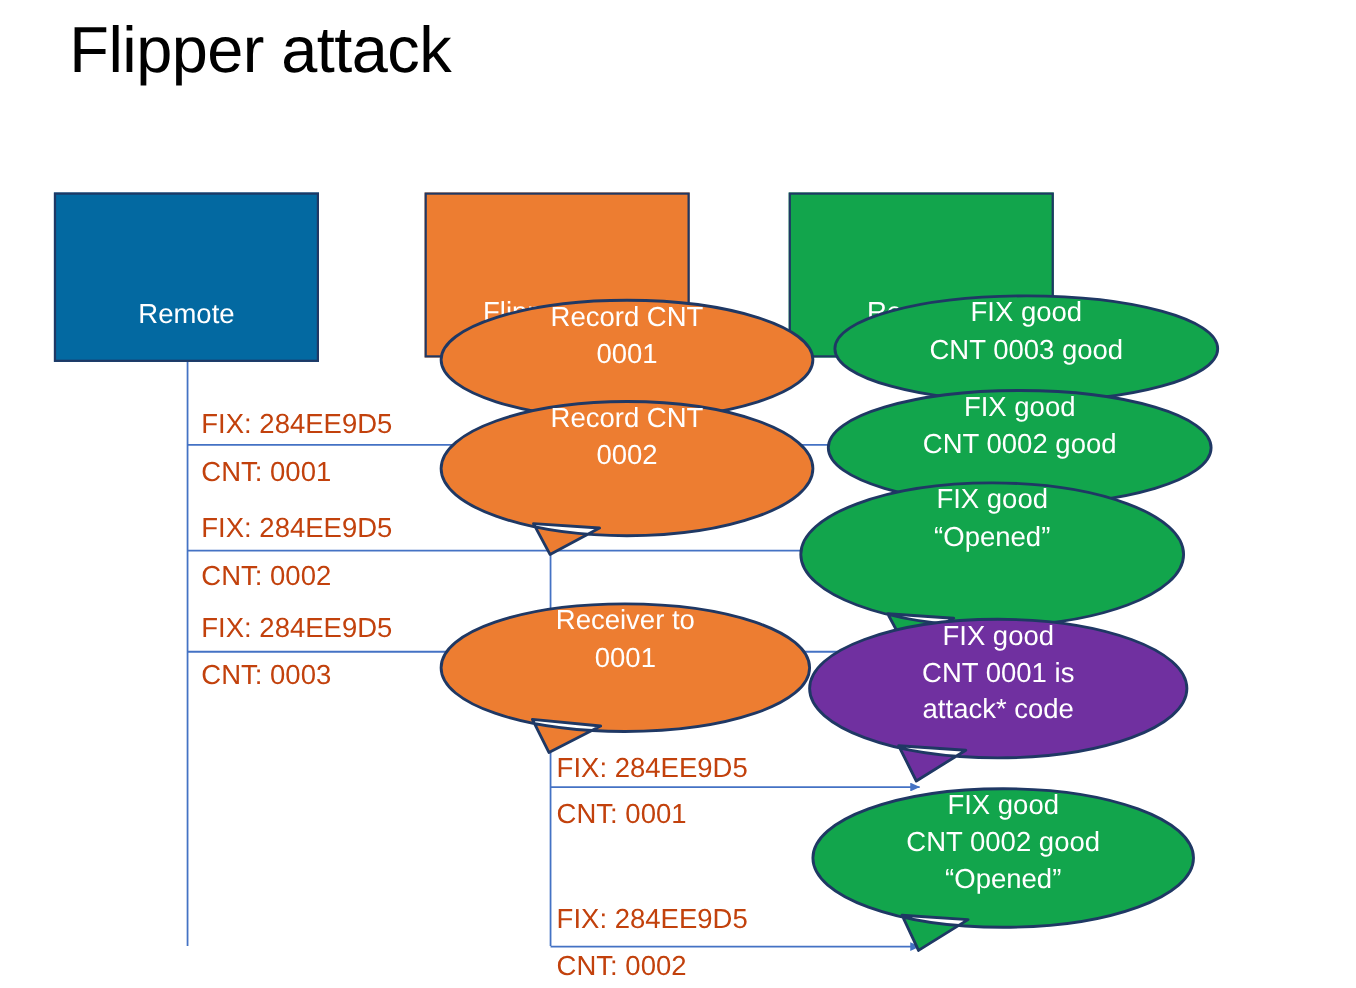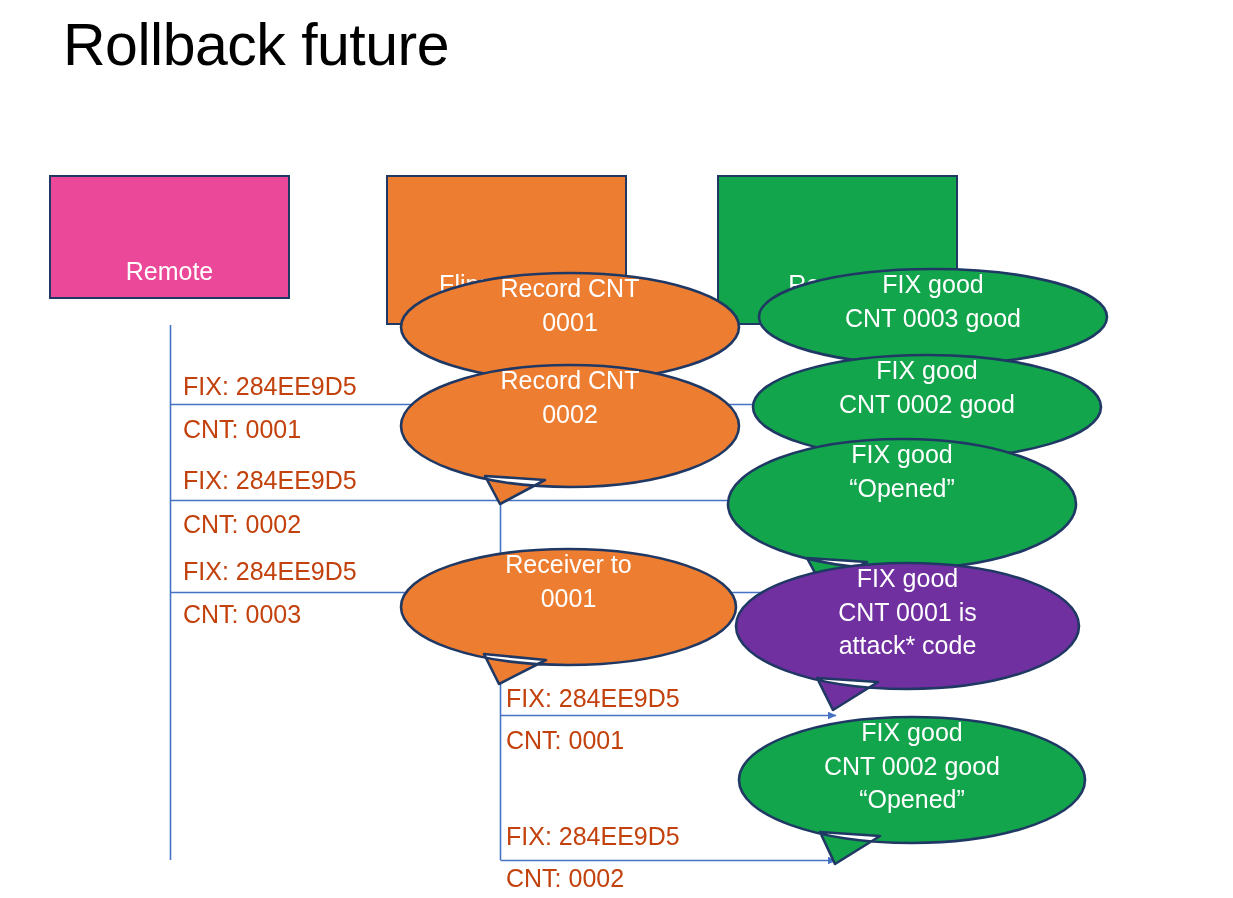--- a/index.html
+++ b/index.html
@@ -48,21 +48,21 @@
     box-sizing: border-box;
     border: 2.5px solid #1F3864;
     color: #ffffff;
     font-size: 25px;
     display: flex;
     align-items: center;
     justify-content: center;
     padding-top: 70px;
     line-height: 1.1;
   }
-  .actor-remote  { left: 49px;  top: 175px; width: 241px; height: 124px; background: #ec4899; }
+  .actor-remote  { left: 49px;  top: 175px; width: 241px; height: 154px; background: #0369a1; }
   .actor-flipper { left: 386px; top: 175px; width: 241px; height: 150px; background: #ED7D31; }
   .actor-receiver{ left: 717px; top: 175px; width: 241px; height: 150px; background: #12A54C; }
 
   
   .msg-label {
     position: absolute;
     font-size: 25px;
     color: #c2410c;
     white-space: nowrap;
     line-height: 1.15;
@@ -92,21 +92,21 @@
     text-align: center;
     pointer-events: none;
     white-space: nowrap;
   }
 </style>
 </head>
 <body>
 
 <div id="slide">
 
-  <div id="slide-title">Rollback future</div>
+  <div id="slide-title">Flipper attack</div>
 
   <svg id="connectors" viewBox="0 0 1233 898" xmlns="http://www.w3.org/2000/svg">
     <defs>
       <marker id="arrowhead" markerWidth="9" markerHeight="8" refX="8.5" refY="4" orient="auto" markerUnits="userSpaceOnUse">
         <path d="M0,0 L9,4 L0,8 z" fill="#4472C4"></path>
       </marker>
     </defs>
 
     <line x1="170.5" y1="325" x2="170.5" y2="860" stroke="#4472C4" stroke-width="1.6"></line>
 

